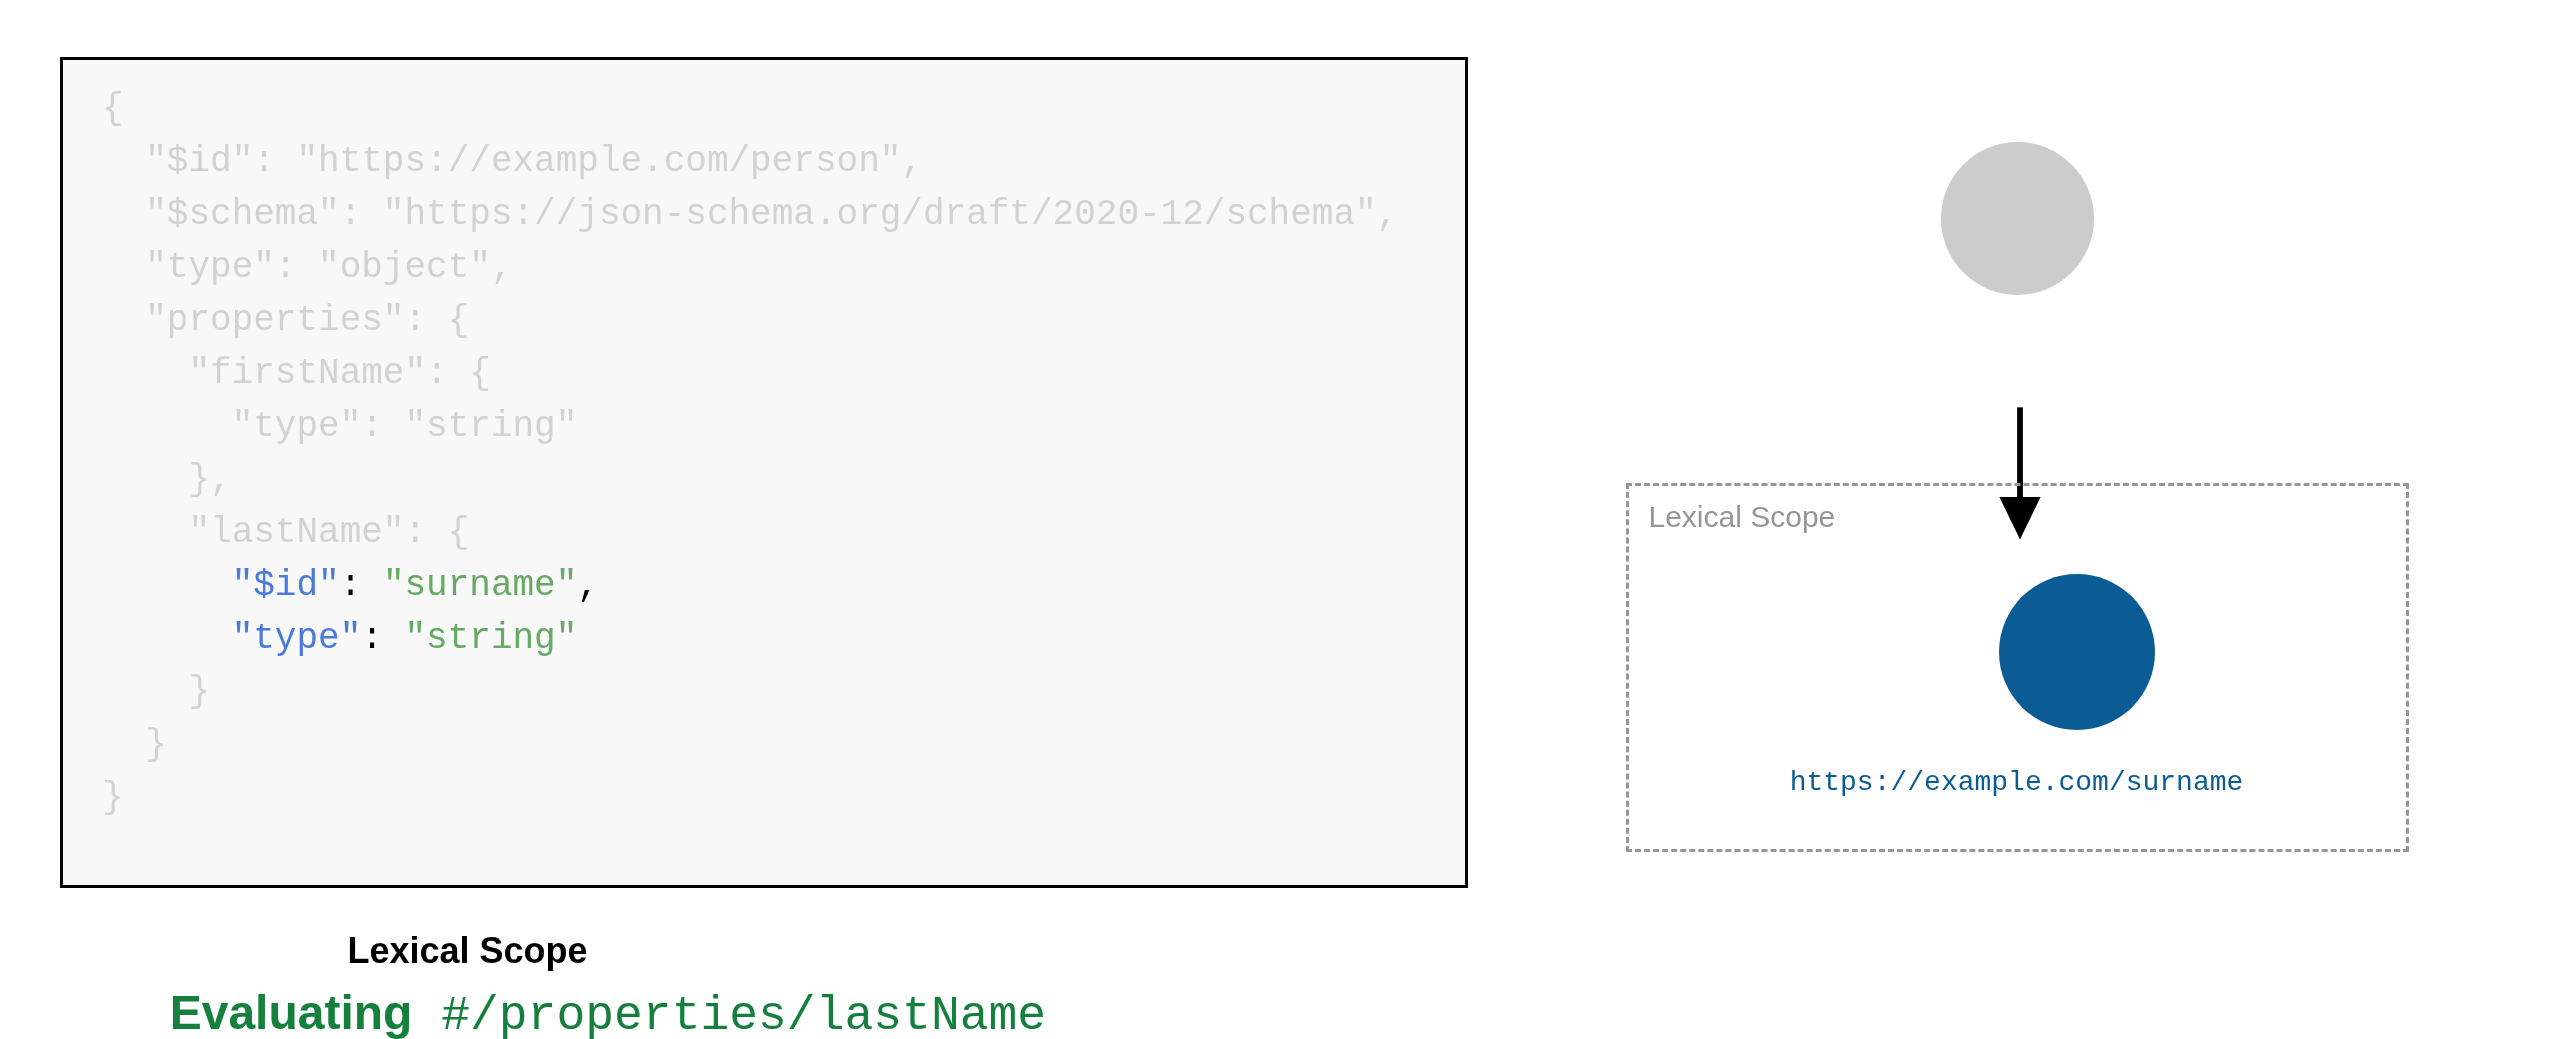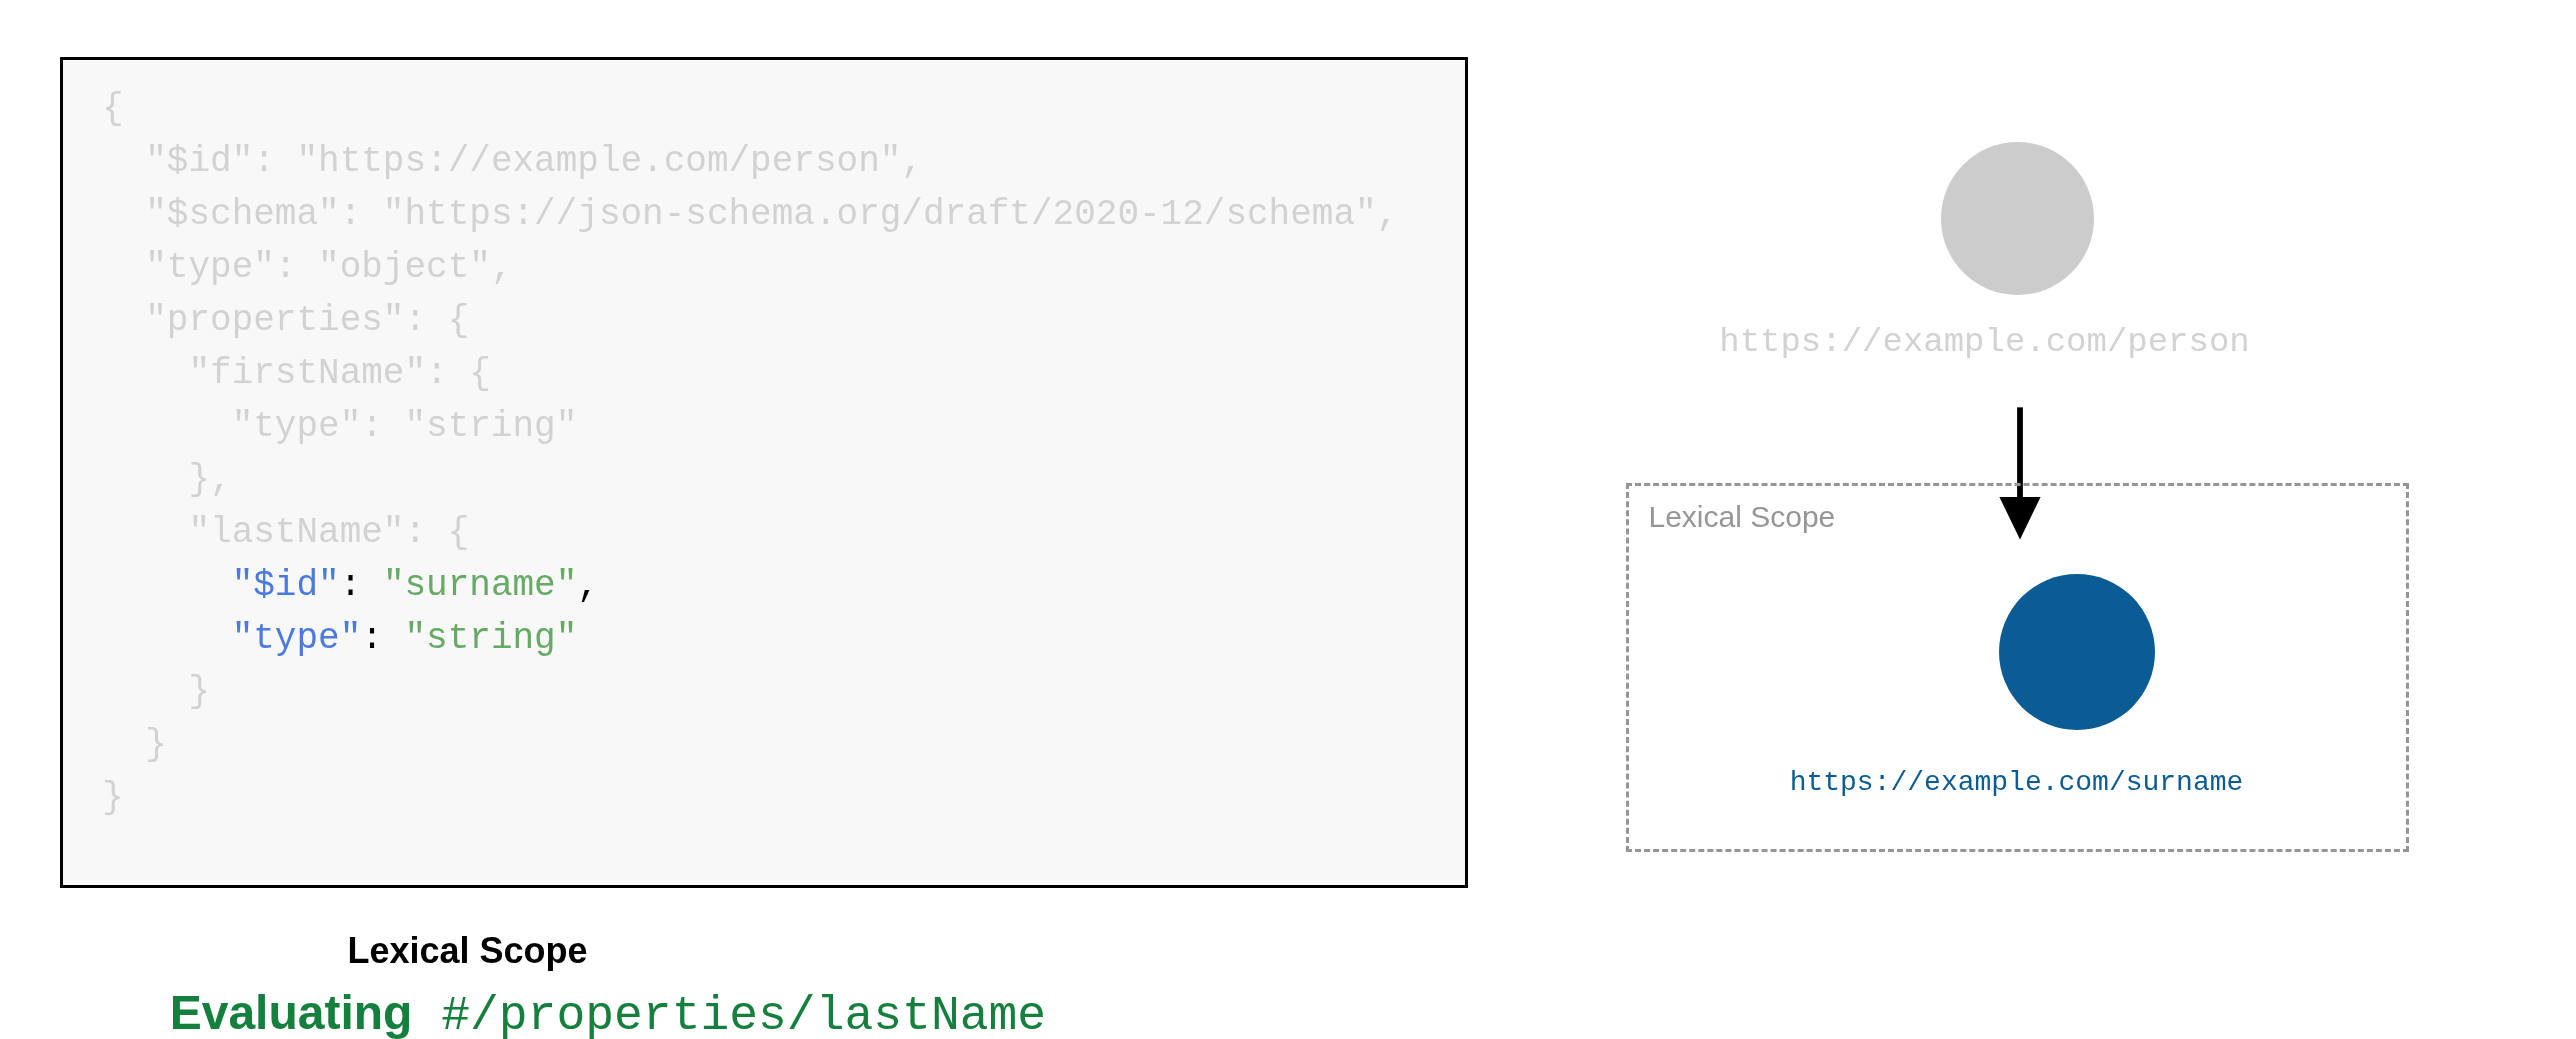--- a/index.html
+++ b/index.html
@@ -169,21 +169,20 @@
 <span><span></span><span class="tok-dim">}</span></span></pre>
 </div>
 
 <div id="code-caption">
   <span class="cap-strong">Evaluating</span><span class="cap-mono"> #/properties/lastName</span>
 </div>
 
 <div id="scope-panel">
 
   <div id="outer-node"></div>
-  <div id="outer-node-label">https://example.com/person</div>
 
   <svg id="scope-arrow" viewBox="0 0 90 210" xmlns="http://www.w3.org/2000/svg">
     <line x1="45" y1="0" x2="45" y2="150" stroke="#000000" stroke-width="9"></line>
     <polygon points="45,205 13,139 77,139" fill="#000000"></polygon>
   </svg>
 
   <div id="scope-box">
     <div id="scope-box-label">Lexical Scope</div>
     <div id="inner-node"></div>
     <div id="inner-node-label">https://example.com/surname</div>

